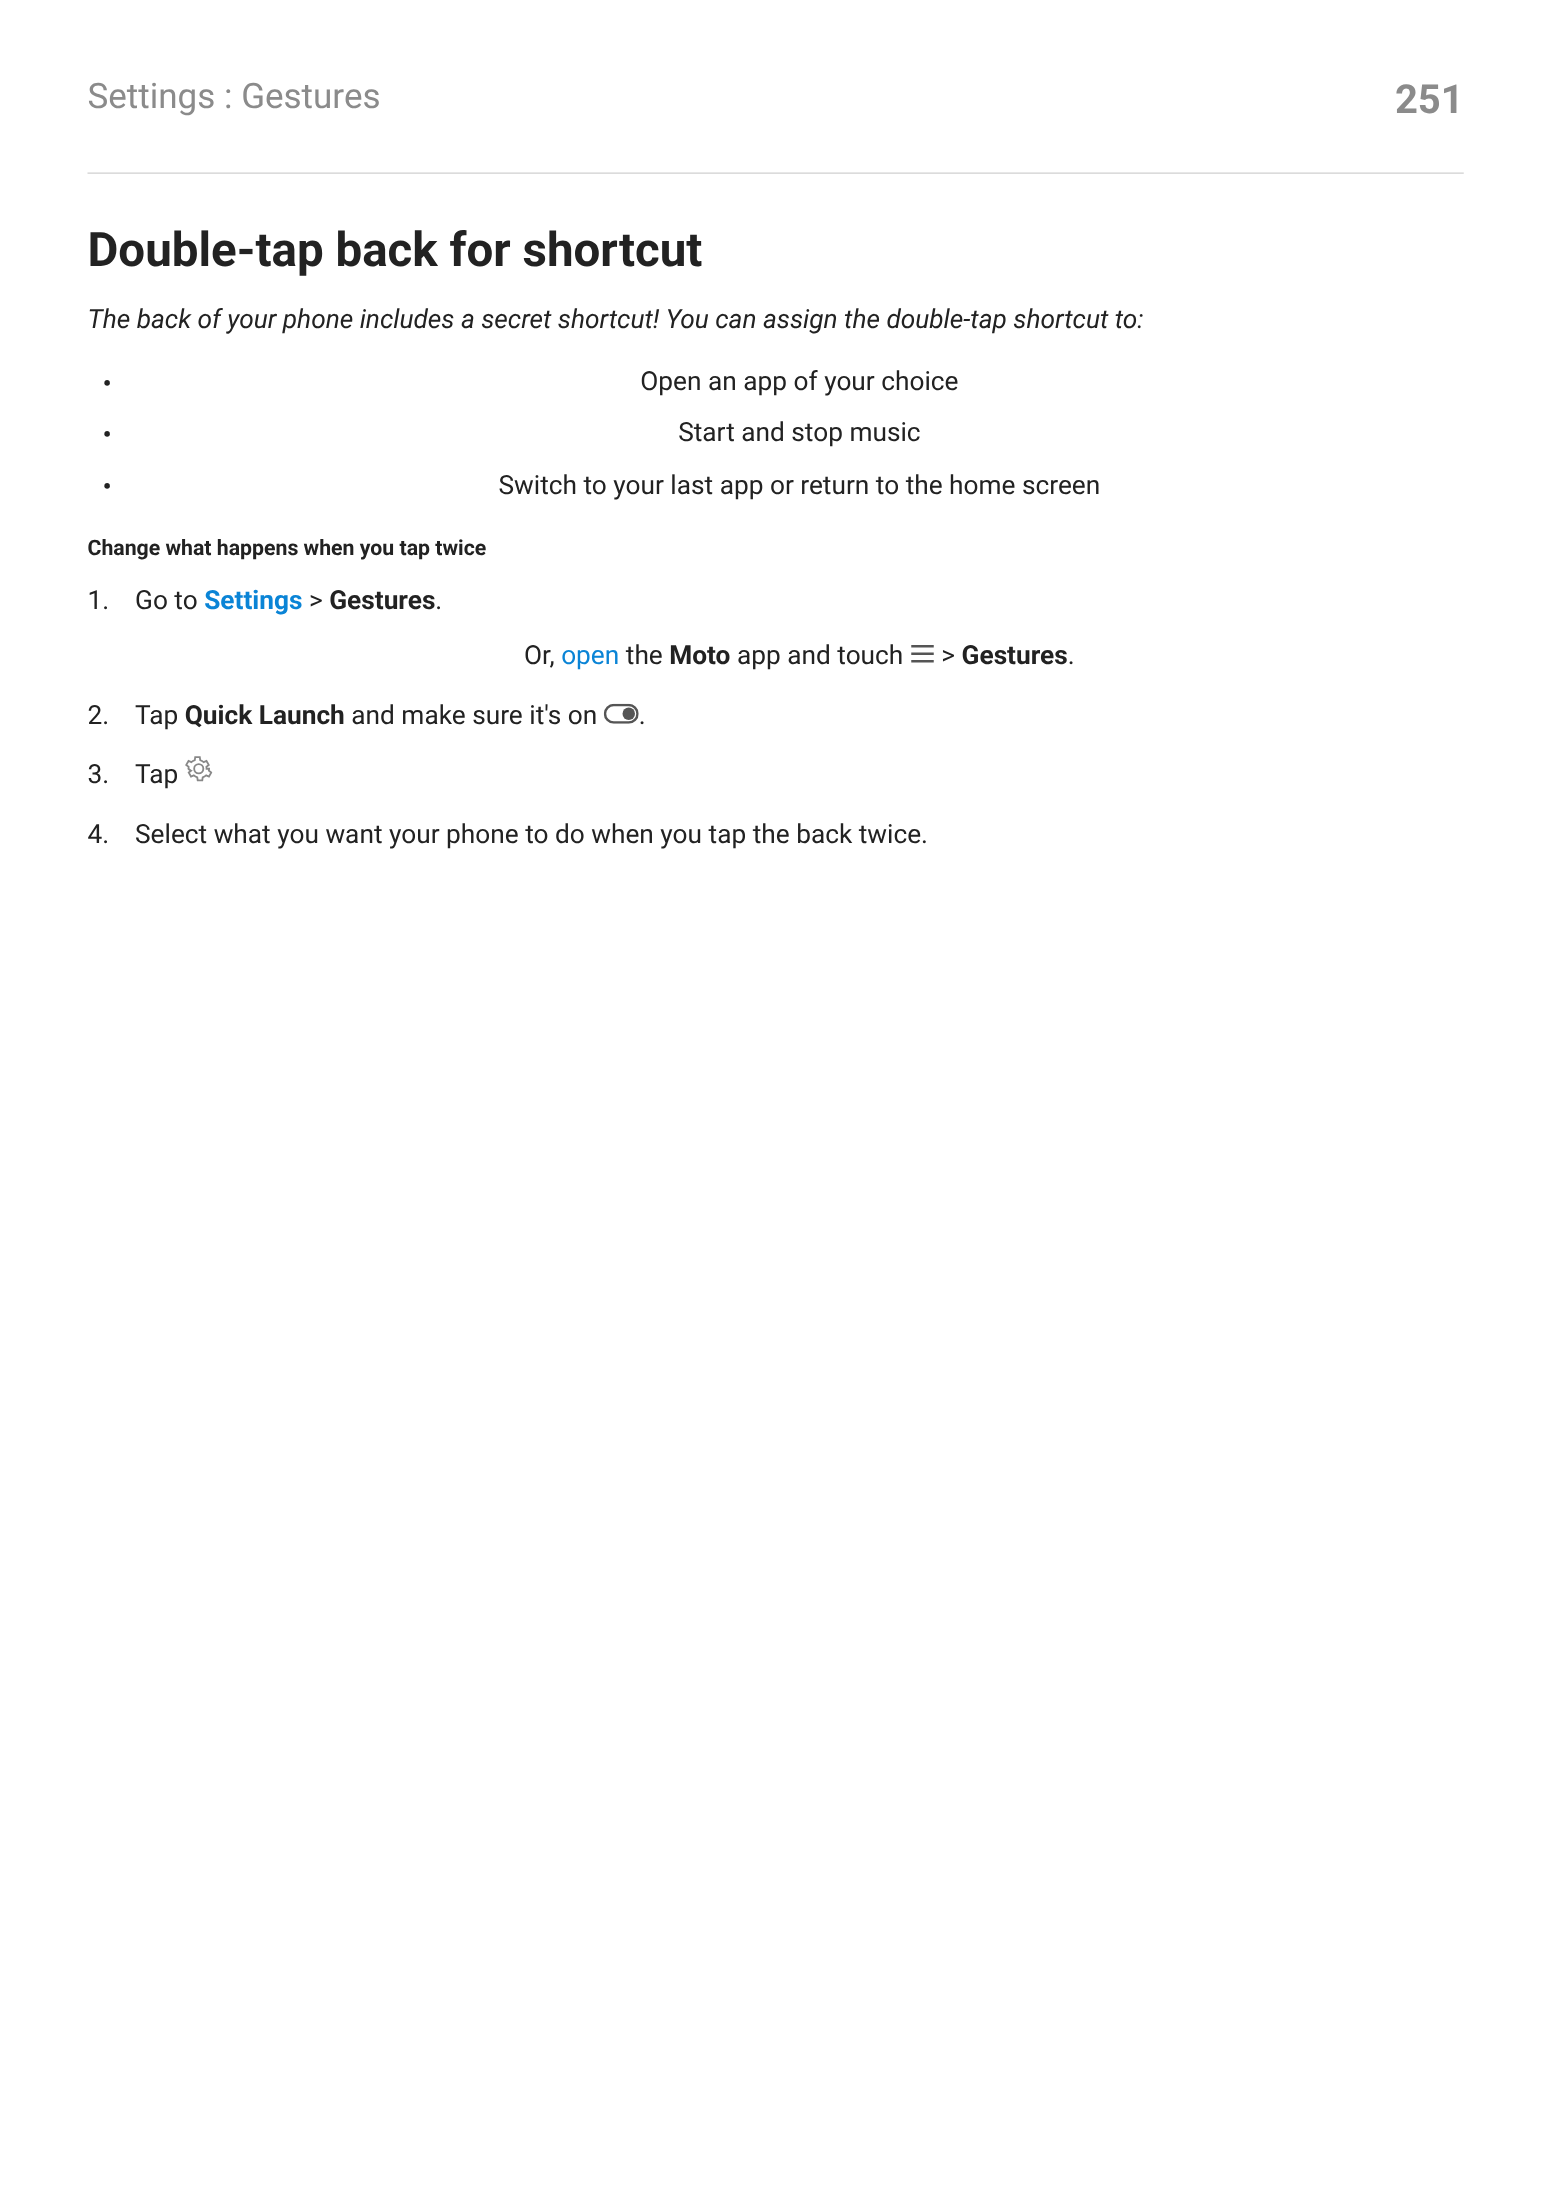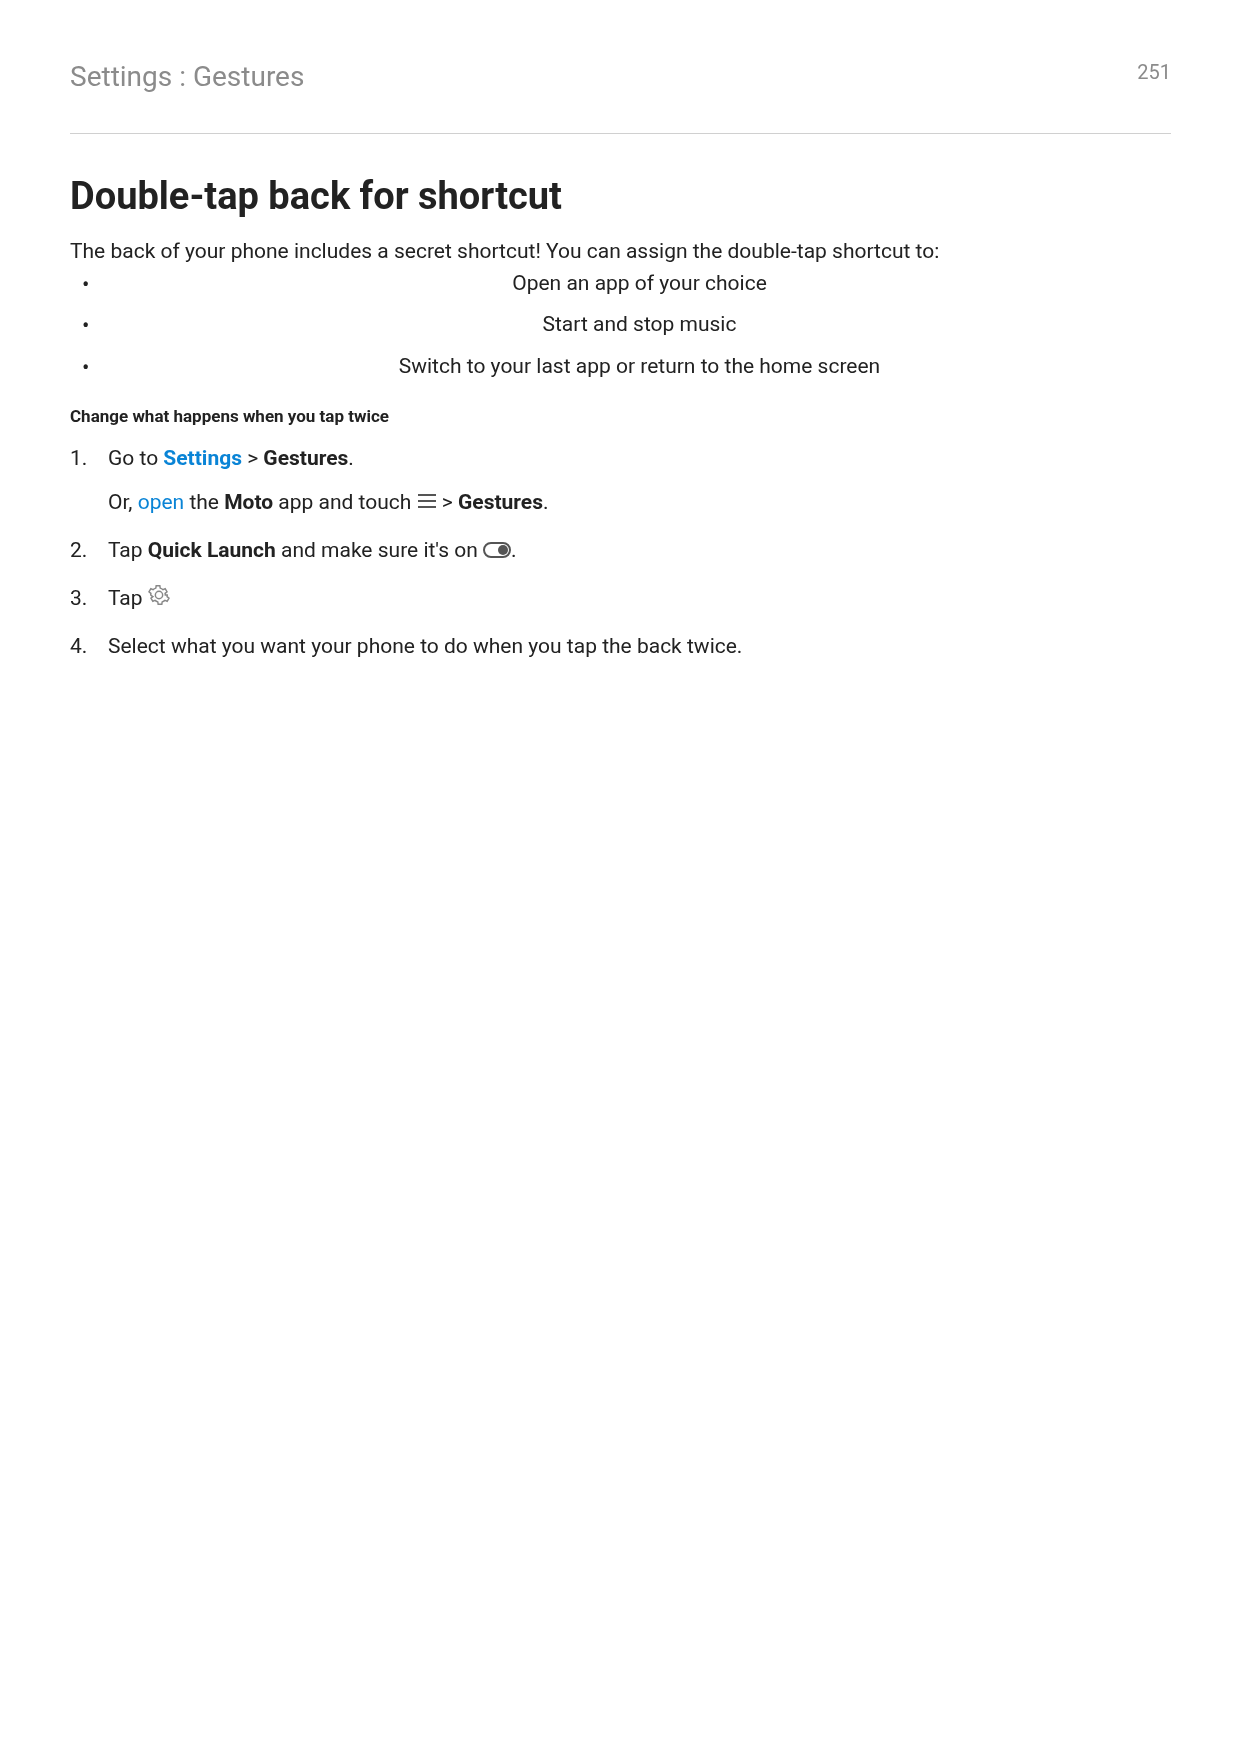--- a/index.html
+++ b/index.html
@@ -20,39 +20,41 @@
       justify-content: space-between;
       align-items: flex-start;
       margin-bottom: 40px;
     }
     .breadcrumb {
       font-size: 28px;
       color: #8b8b8b;
       font-weight: 400;
     }
     .page-number {
-      font-size: 20px;
+      font-size: 32px;
       color: #8b8b8b;
-      font-weight: 400;
+      font-weight: 700;
     }
     hr.divider {
       border: none;
       border-top: 1px solid #d0d0d0;
       margin-bottom: 40px;
     }
     h1.title {
       font-size: 38px;
       font-weight: 700;
       color: #222;
       margin-bottom: 18px;
     }
     p.intro {
       font-size: 21px;
       color: #222;
+      margin-bottom: 18px;
       line-height: 1.5;
+      font-style: italic;
     }
     ul.bullets {
       list-style: none;
       margin-bottom: 24px;
     }
     ul.bullets li {
       font-size: 21px;
       line-height: 1.5;
       padding-left: 38px;
       position: relative;
@@ -88,20 +90,21 @@
     ol.steps > li::before {
       content: counter(step) ".";
       position: absolute;
       left: 0;
       top: 0;
       font-size: 21px;
       color: #222;
     }
     ol.steps p {
       margin-top: 10px;
+      text-align: center;
     }
     .link {
       color: #0a84d6;
       font-weight: 700;
       text-decoration: none;
     }
     .link-light {
       color: #0a84d6;
       font-weight: 400;
       text-decoration: none;

